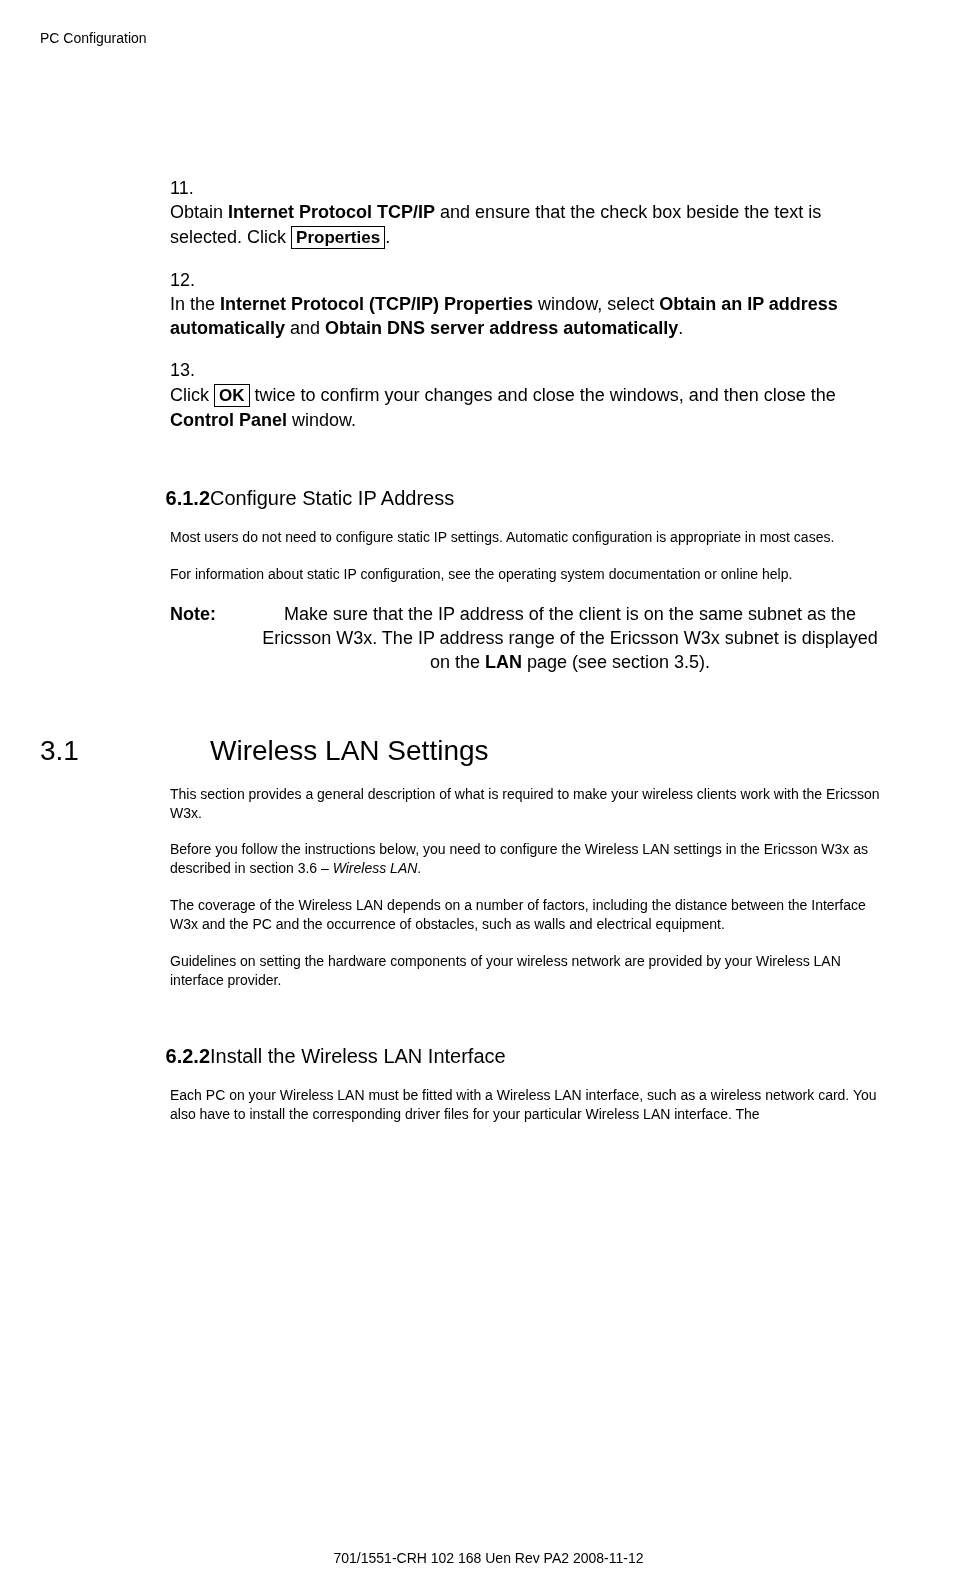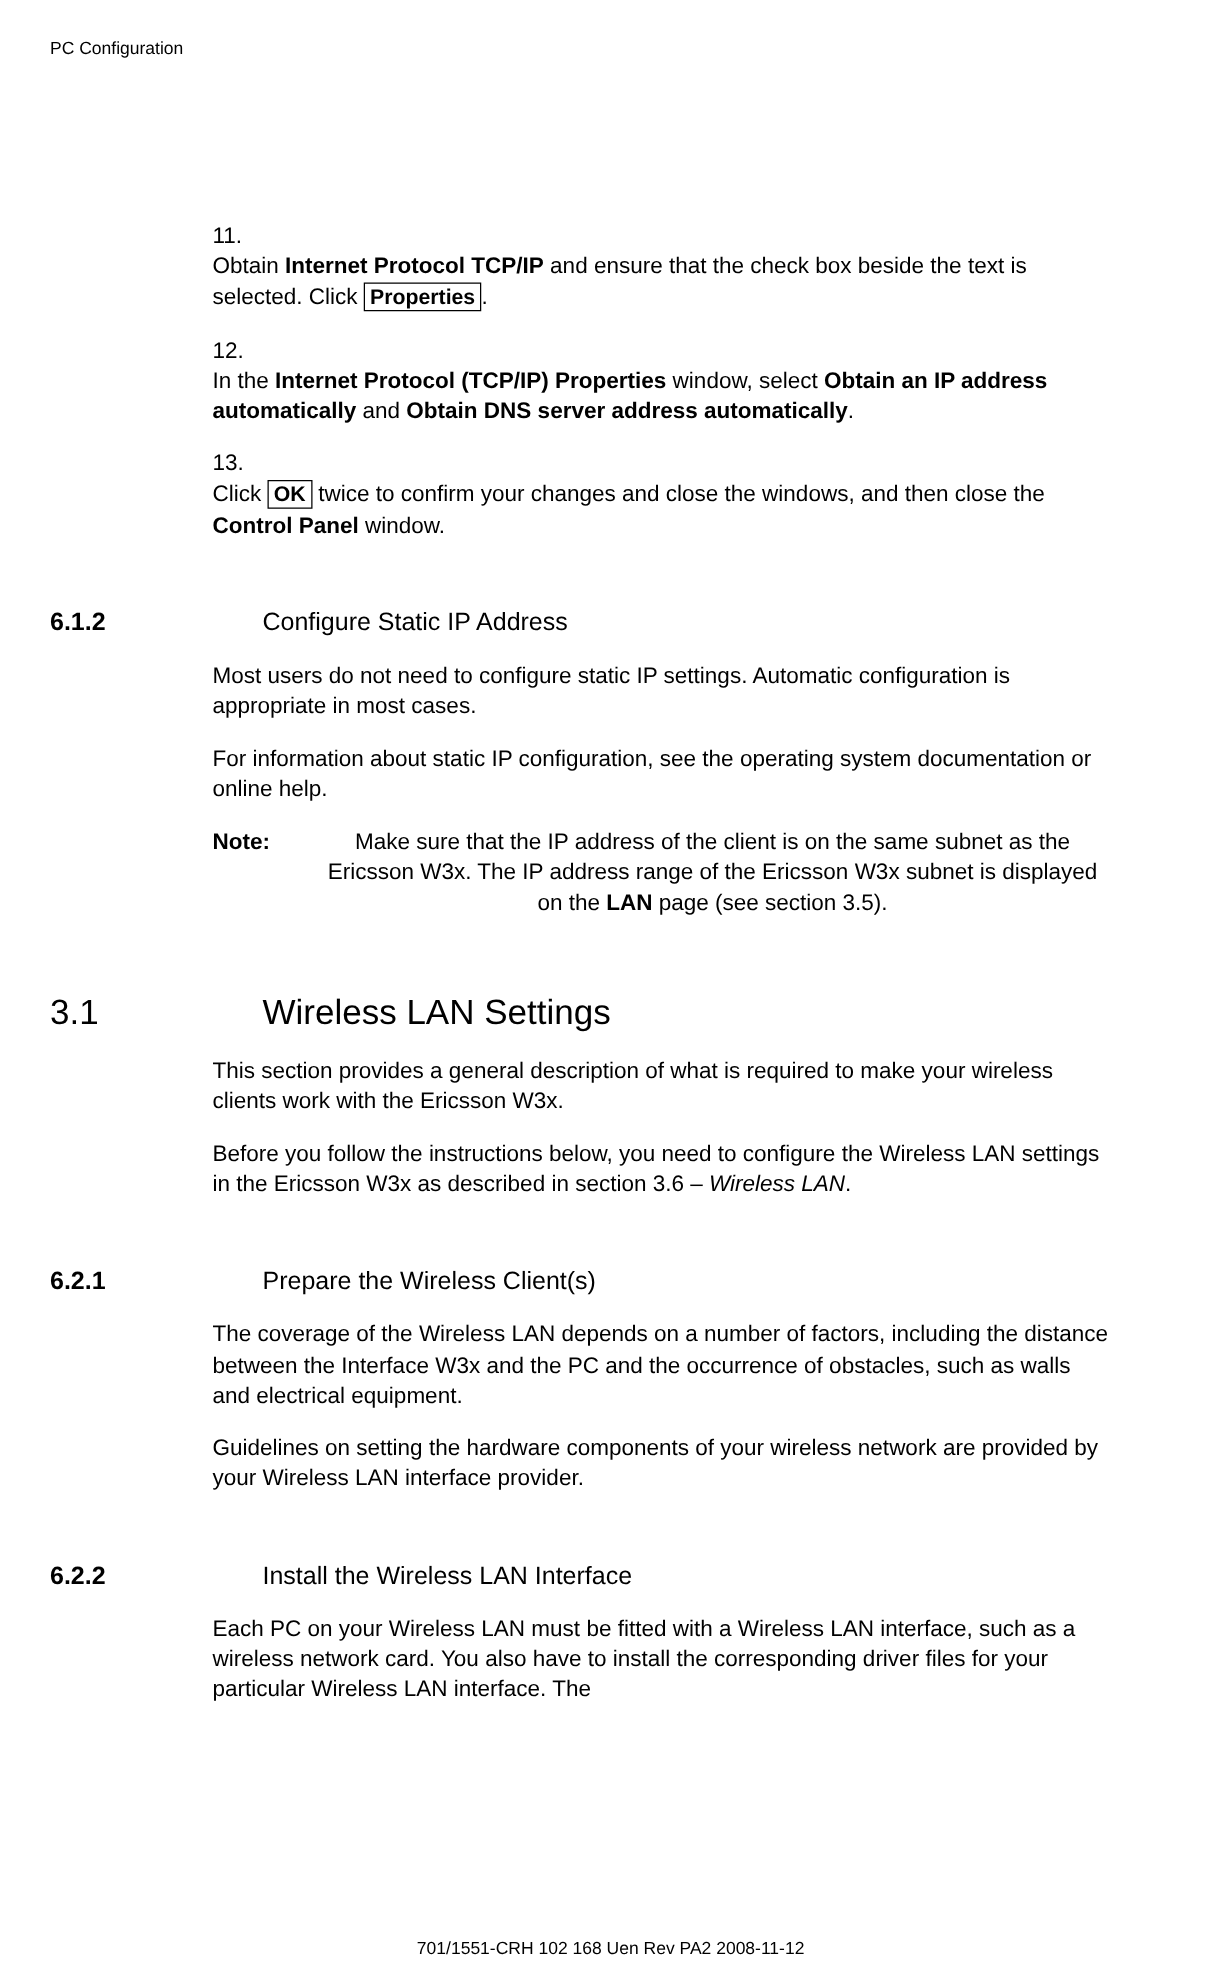--- a/index.html
+++ b/index.html
@@ -49,37 +49,38 @@
       display: flex;
       margin-top: 55px;
       margin-bottom: 18px;
     }
     .section-num {
       font-size: 20px;
       font-weight: bold;
       min-width: 170px;
       margin-left: -130px;
       padding-left: 0;
+      text-align: right;
     }
     .section-num-h1 {
       font-size: 28px;
       font-weight: normal;
       min-width: 170px;
       margin-left: -130px;
     }
     .section-title {
       font-size: 20px;
       font-weight: normal;
     }
     .section-title-h1 {
       font-size: 28px;
       font-weight: normal;
     }
     .para {
-      font-size: 18px;
+      font-size: 14px;
       line-height: 1.35;
       margin-bottom: 18px;
     }
     .note-row {
       display: flex;
       font-size: 18px;
       line-height: 1.35;
       margin-bottom: 18px;
     }
     .note-label {
@@ -149,24 +150,20 @@
 
   <div class="section-row h1-spacer">
     <div class="section-num-h1">3.1</div>
     <div class="section-title-h1">Wireless LAN Settings</div>
   </div>
   <div class="para">This section provides a general description of what is required to make your wireless clients work with the Ericsson W3x.</div>
   <div class="para">
     <span>Before you follow the instructions below, you need to configure the Wireless LAN settings in the Ericsson W3x as described in section 3.6 – </span><span class="italic">Wireless LAN</span><span>.</span>
   </div>
 
-  <div class="section-row">
-    <div class="section-num">6.2.1</div>
-    <div class="section-title">Prepare the Wireless Client(s)</div>
-  </div>
   <div class="para">The coverage of the Wireless LAN depends on a number of factors, including the distance between the Interface W3x and the PC and the occurrence of obstacles, such as walls and electrical equipment.</div>
   <div class="para">Guidelines on setting the hardware components of your wireless network are provided by your Wireless LAN interface provider.</div>
 
   <div class="section-row">
     <div class="section-num">6.2.2</div>
     <div class="section-title">Install the Wireless LAN Interface</div>
   </div>
   <div class="para">Each PC on your Wireless LAN must be fitted with a Wireless LAN interface, such as a wireless network card. You also have to install the corresponding driver files for your particular Wireless LAN interface. The</div>
 
 </div>

